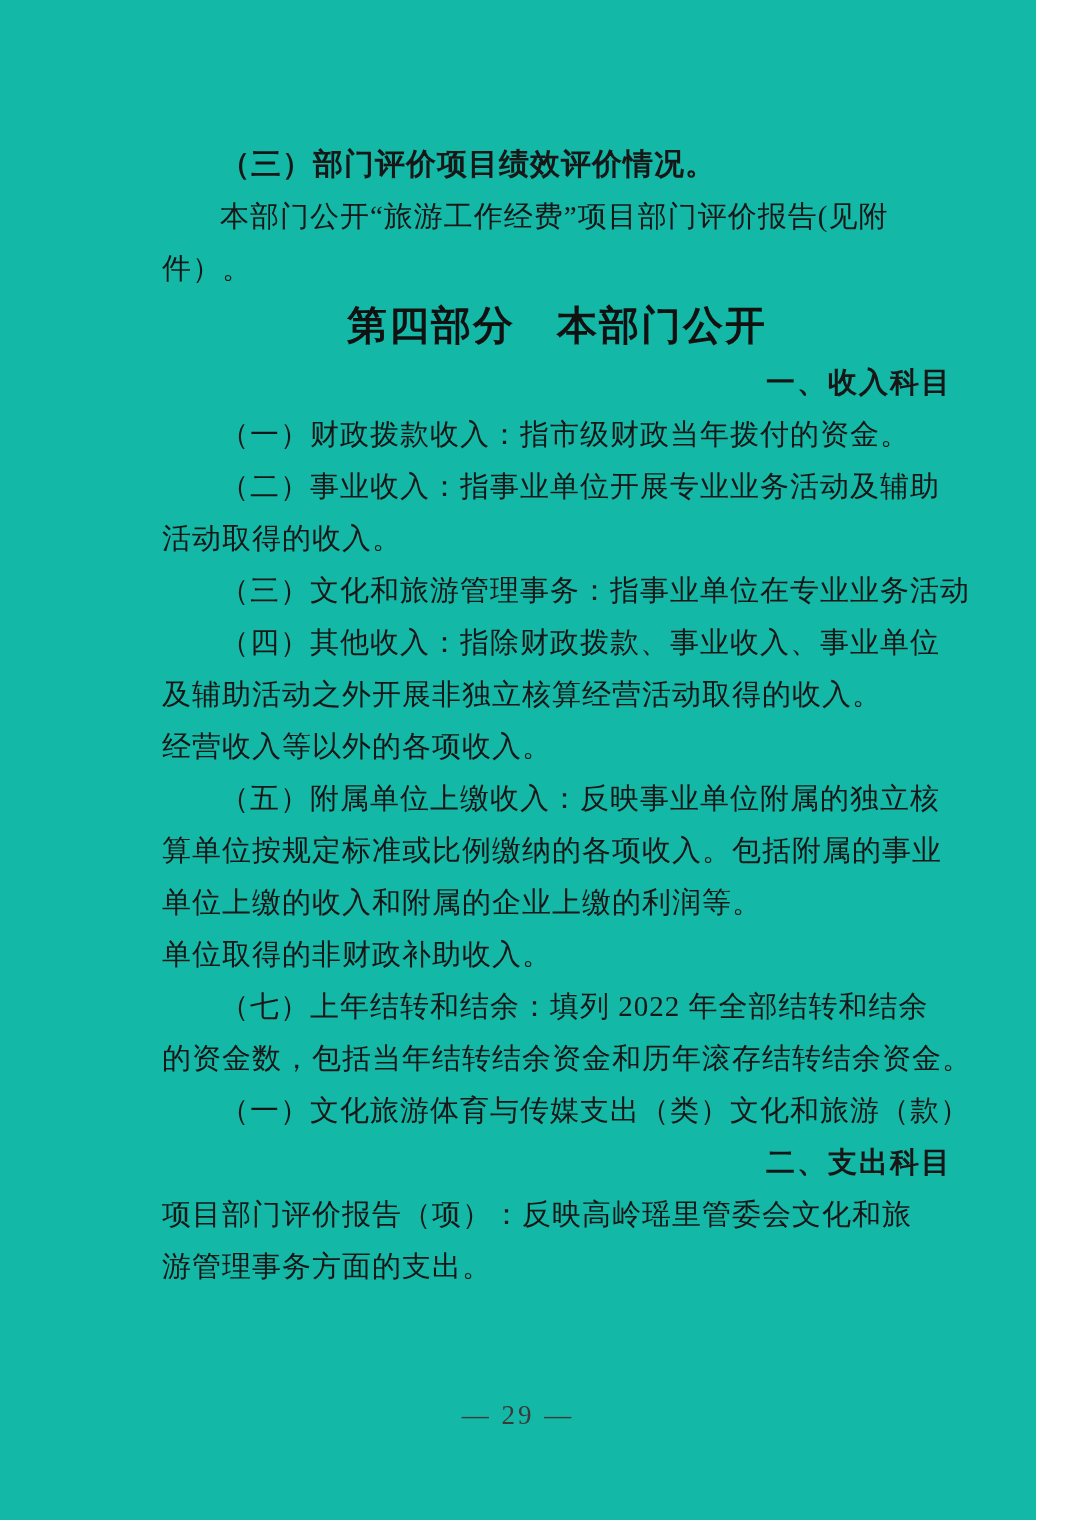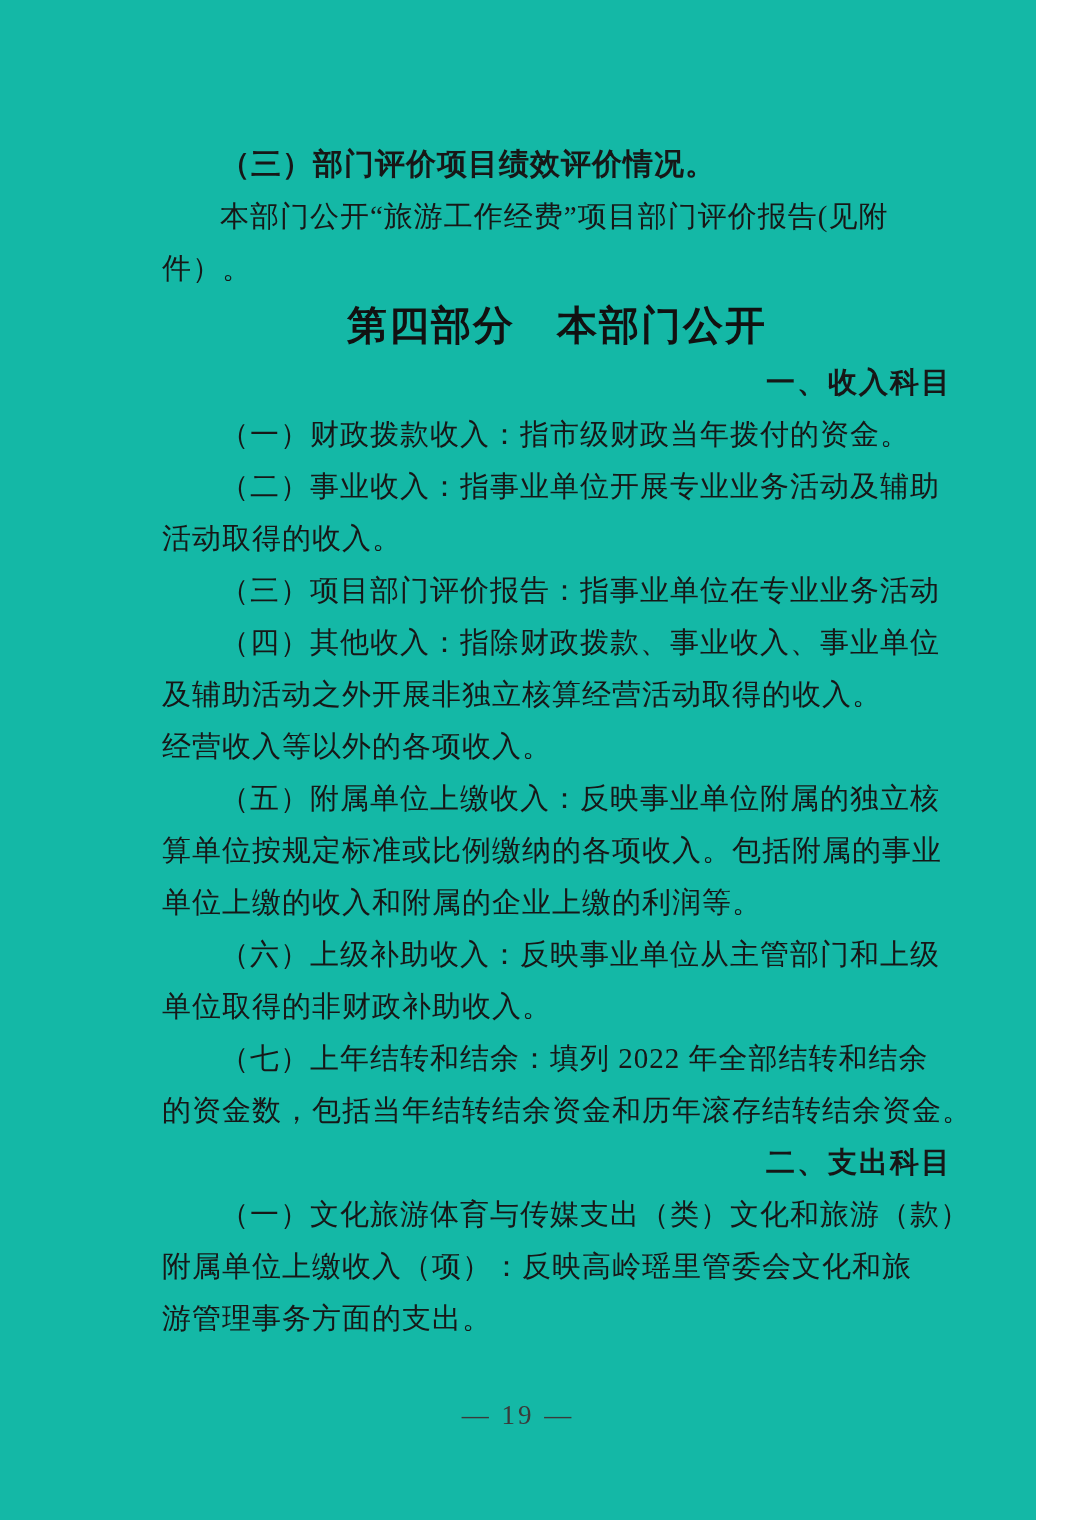--- a/index.html
+++ b/index.html
@@ -80,32 +80,31 @@
   <div class="text-content">
 
   <div class="line h3">（三）部门评价项目绩效评价情况。</div>
       <div class="line body-first">本部门公开“旅游工作经费”项目部门评价报告(见附</div>
       <div class="line body-cont">件）。</div>
       <div class="part-title">第四部分　本部门公开</div>
       <div class="line h2">一、收入科目</div>
       <div class="line body-first">（一）财政拨款收入：指市级财政当年拨付的资金。</div>
       <div class="line body-first">（二）事业收入：指事业单位开展专业业务活动及辅助</div>
       <div class="line body-cont">活动取得的收入。</div>
-      <div class="line body-first">（三）项目部门评价报告：指事业单位在专业业务活动</div>
+      <div class="line body-first">（三）文化和旅游管理事务：指事业单位在专业业务活动</div>
       <div class="line body-first">（四）其他收入：指除财政拨款、事业收入、事业单位</div>
       <div class="line body-cont">及辅助活动之外开展非独立核算经营活动取得的收入。</div>
       <div class="line body-cont">经营收入等以外的各项收入。</div>
       <div class="line body-first">（五）附属单位上缴收入：反映事业单位附属的独立核</div>
       <div class="line body-cont">算单位按规定标准或比例缴纳的各项收入。包括附属的事业</div>
       <div class="line body-cont">单位上缴的收入和附属的企业上缴的利润等。</div>
-      <div class="line body-first">（六）上级补助收入：反映事业单位从主管部门和上级</div>
       <div class="line body-cont">单位取得的非财政补助收入。</div>
       <div class="line body-first">（七）上年结转和结余：填列 2022 年全部结转和结余</div>
       <div class="line body-cont">的资金数，包括当年结转结余资金和历年滚存结转结余资金。</div>
+      <div class="line body-first">（一）文化旅游体育与传媒支出（类）文化和旅游（款）</div>
       <div class="line h2">二、支出科目</div>
-      <div class="line body-first">（一）文化旅游体育与传媒支出（类）文化和旅游（款）</div>
-      <div class="line body-cont">附属单位上缴收入（项）：反映高岭瑶里管委会文化和旅</div>
+      <div class="line body-cont">项目部门评价报告（项）：反映高岭瑶里管委会文化和旅</div>
       <div class="line body-cont">游管理事务方面的支出。</div>
     </div>
 
-  <div class="footer">— 19 —</div>
+  <div class="footer">— 29 —</div>
 
 </div>
 
 </body></html>

